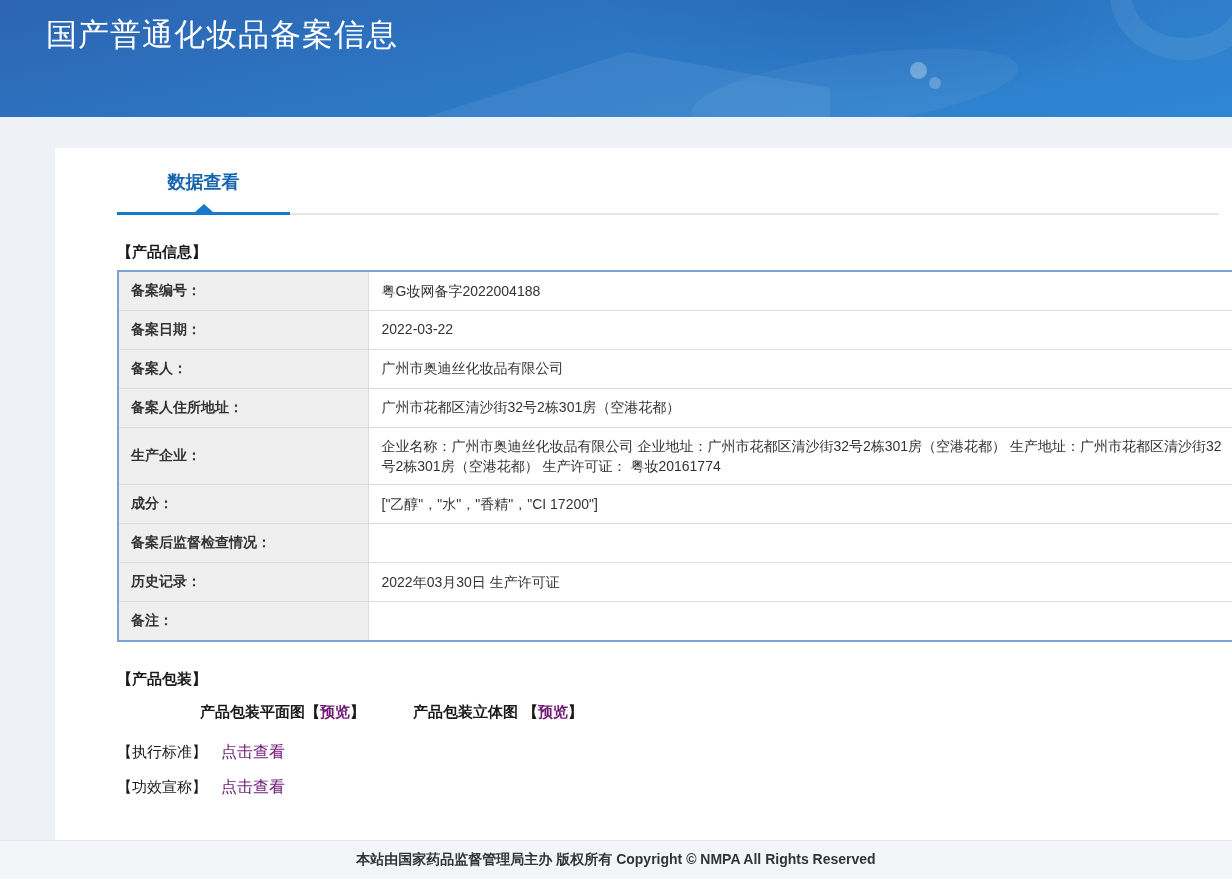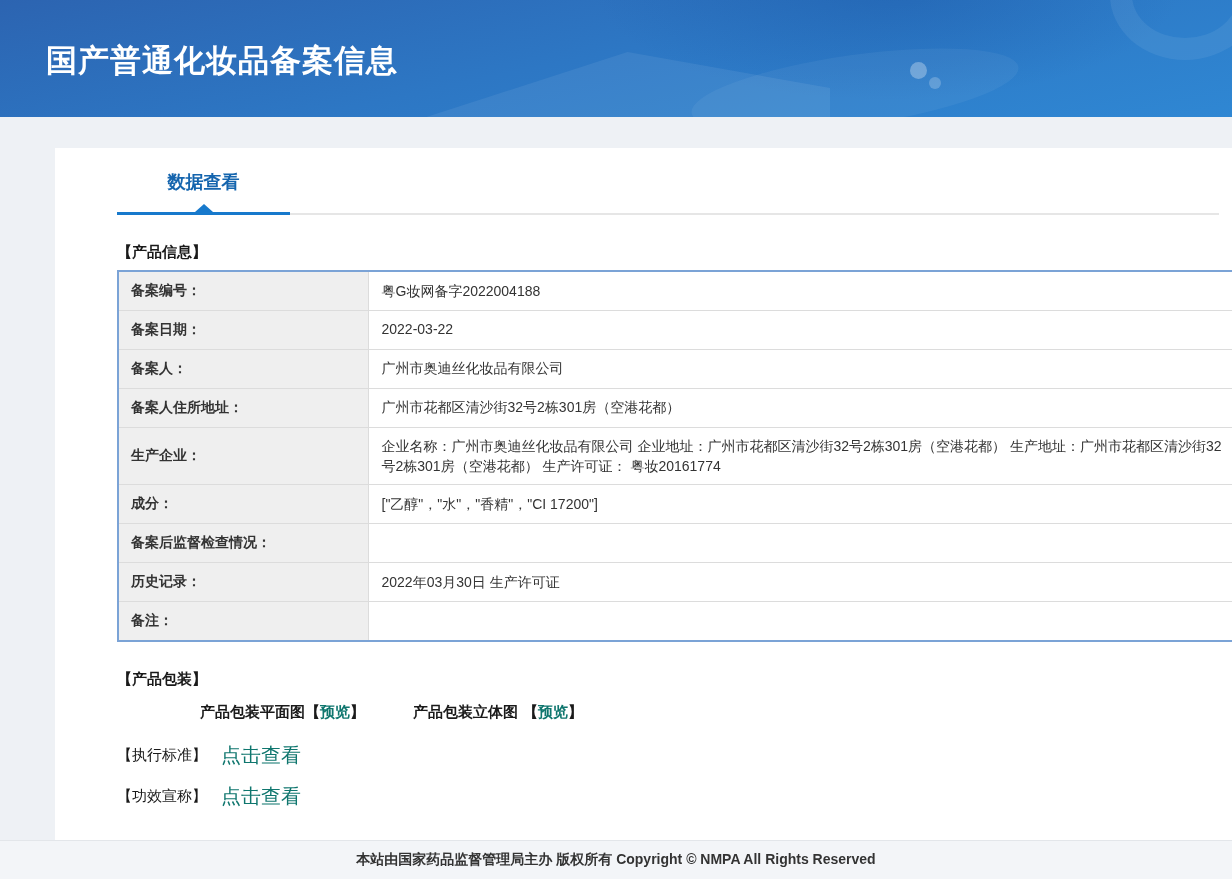--- a/index.html
+++ b/index.html
@@ -17,23 +17,23 @@
     position: relative;
     height: 117px;
     background:
       radial-gradient(ellipse 420px 160px at 72% -10%, rgba(18,70,150,0.30), rgba(18,70,150,0) 70%),
       linear-gradient(168deg, #2c64b1 0%, #2d77c4 48%, #2f87d3 100%);
     overflow: hidden;
   }
   .page-header h1 {
     position: absolute;
     left: 46px;
-    top: 40px;
+    top: 14px;
     font-size: 31px;
-    font-weight: bold;
+    font-weight: normal;
     color: #ffffff;
     letter-spacing: 1px;
   }
   .deco { position: absolute; pointer-events: none; }
   .deco-poly {
     left: 380px; top: 52px; width: 450px; height: 80px;
     background: rgba(255,255,255,0.07);
     clip-path: polygon(0% 100%, 55% 0%, 100% 45%, 100% 100%);
   }
   .deco-swoosh {
@@ -142,35 +142,35 @@
     display: flex;
     align-items: center;
     margin: 14px 0 8px 115px;
     font-size: 15px;
     color: #1a1a1a;
   }
   .packaging-item { display: flex; align-items: center; font-weight: bold; }
   .packaging-item + .packaging-item { margin-left: 48px; justify-content: flex-end; }
   .bracket { font-weight: bold; color: #1a1a1a; }
   a.blue-link {
-    color: #0f766e;
+    color: #701a75;
     text-decoration: none;
     cursor: pointer;
   }
   .packaging-item .gap { width: 5px; }
   
   .link-row {
     display: flex;
     align-items: center;
     margin: 20px 0 0 32px;
     font-size: 15px;
   }
   .link-row + .link-row { margin-top: 14px; }
   .link-row .row-heading { font-size: 15px; font-weight: normal; color: #1a1a1a; }
-  .link-row a.blue-link { margin-left: 14px; font-size: 20px; }
+  .link-row a.blue-link { margin-left: 14px; font-size: 16px; }
   
   .page-footer {
     height: 39px;
     background: #f3f5f8;
     border-top: 1px solid #e3e6ea;
     display: flex;
     align-items: center;
     justify-content: center;
     font-size: 14px;
     color: #333;

